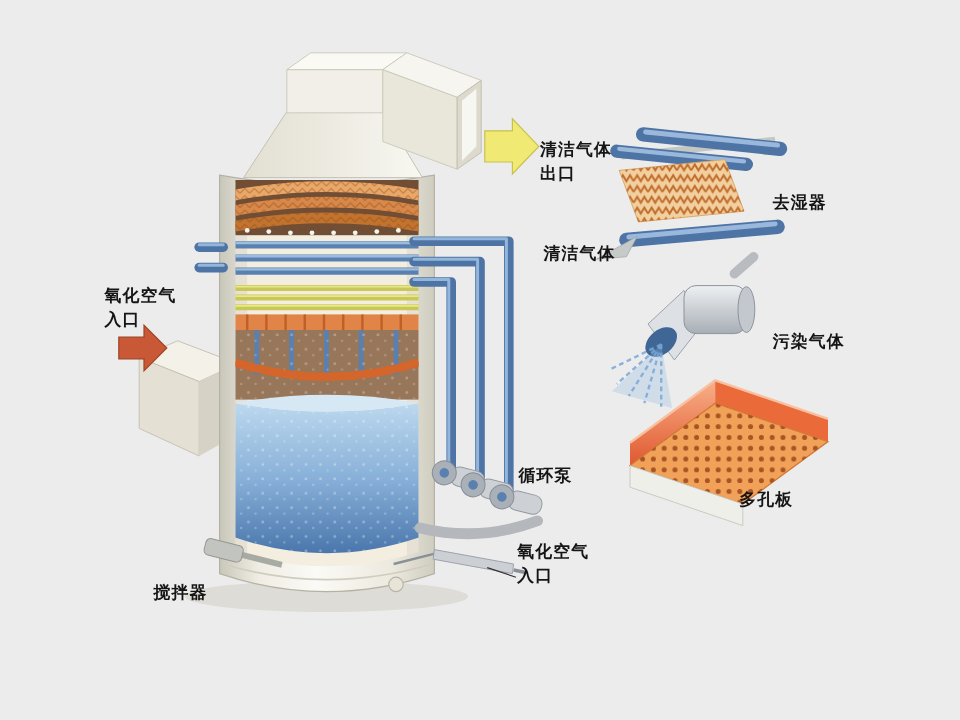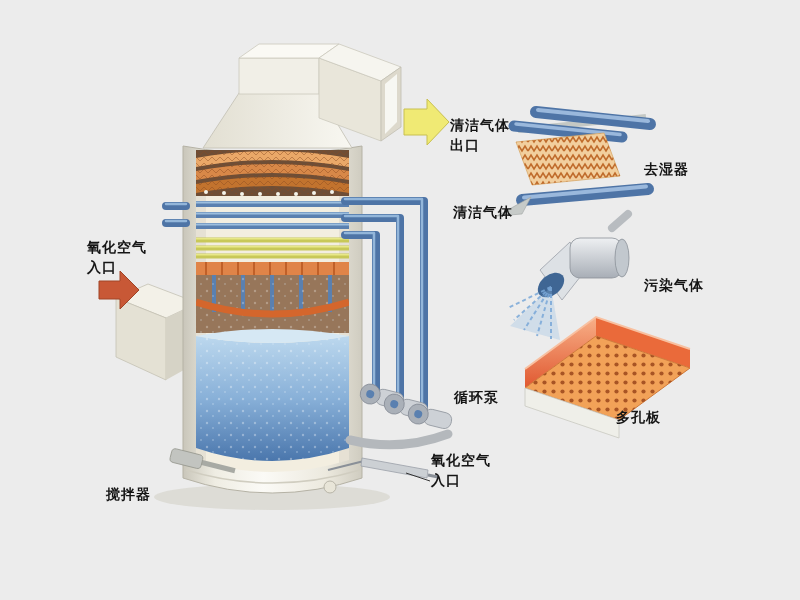--- a/index.html
+++ b/index.html
@@ -255,19 +255,19 @@
   </g>
 </svg>
 
 <div class="label" style="left:87px;top:237px">氧化空气
 入口</div>
 <div class="label" style="left:450px;top:115px">清洁气体
 出口</div>
 <div class="label" style="left:644px;top:159px">去湿器</div>
 <div class="label" style="left:453px;top:202px">清洁气体</div>
 <div class="label" style="left:644px;top:275px">污染气体</div>
-<div class="label" style="left:454px;top:387px">循环泵</div>
+<div class="label" style="left:432px;top:387px">循环泵</div>
 <div class="label" style="left:616px;top:407px">多孔板</div>
 <div class="label" style="left:431px;top:450px">氧化空气
 入口</div>
-<div class="label" style="left:106px;top:484px">搅拌器</div>
+<div class="label" style="left:128px;top:484px">搅拌器</div>
 
 </div>
 
 </body></html>

